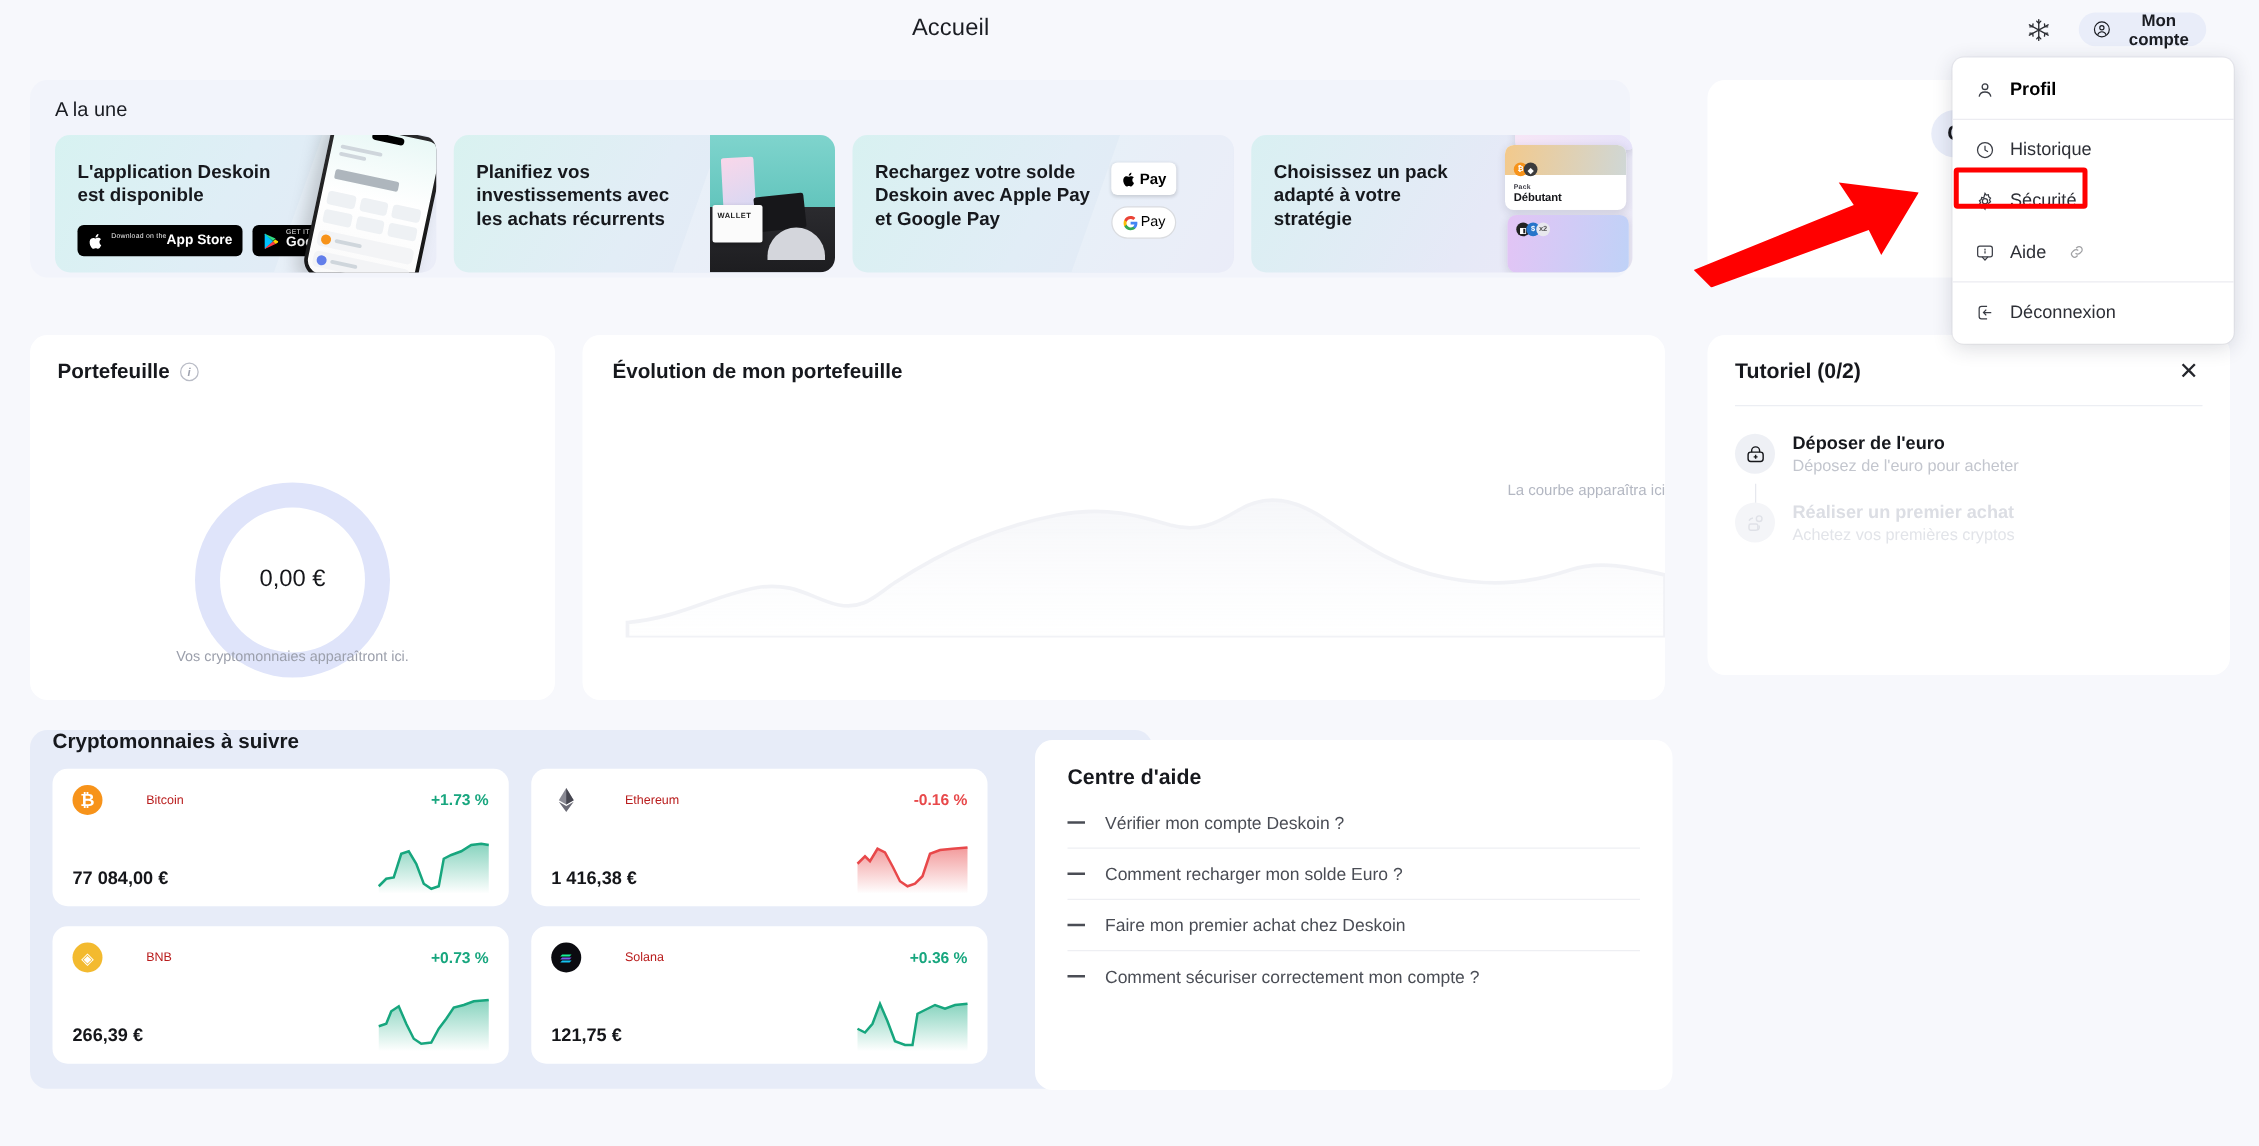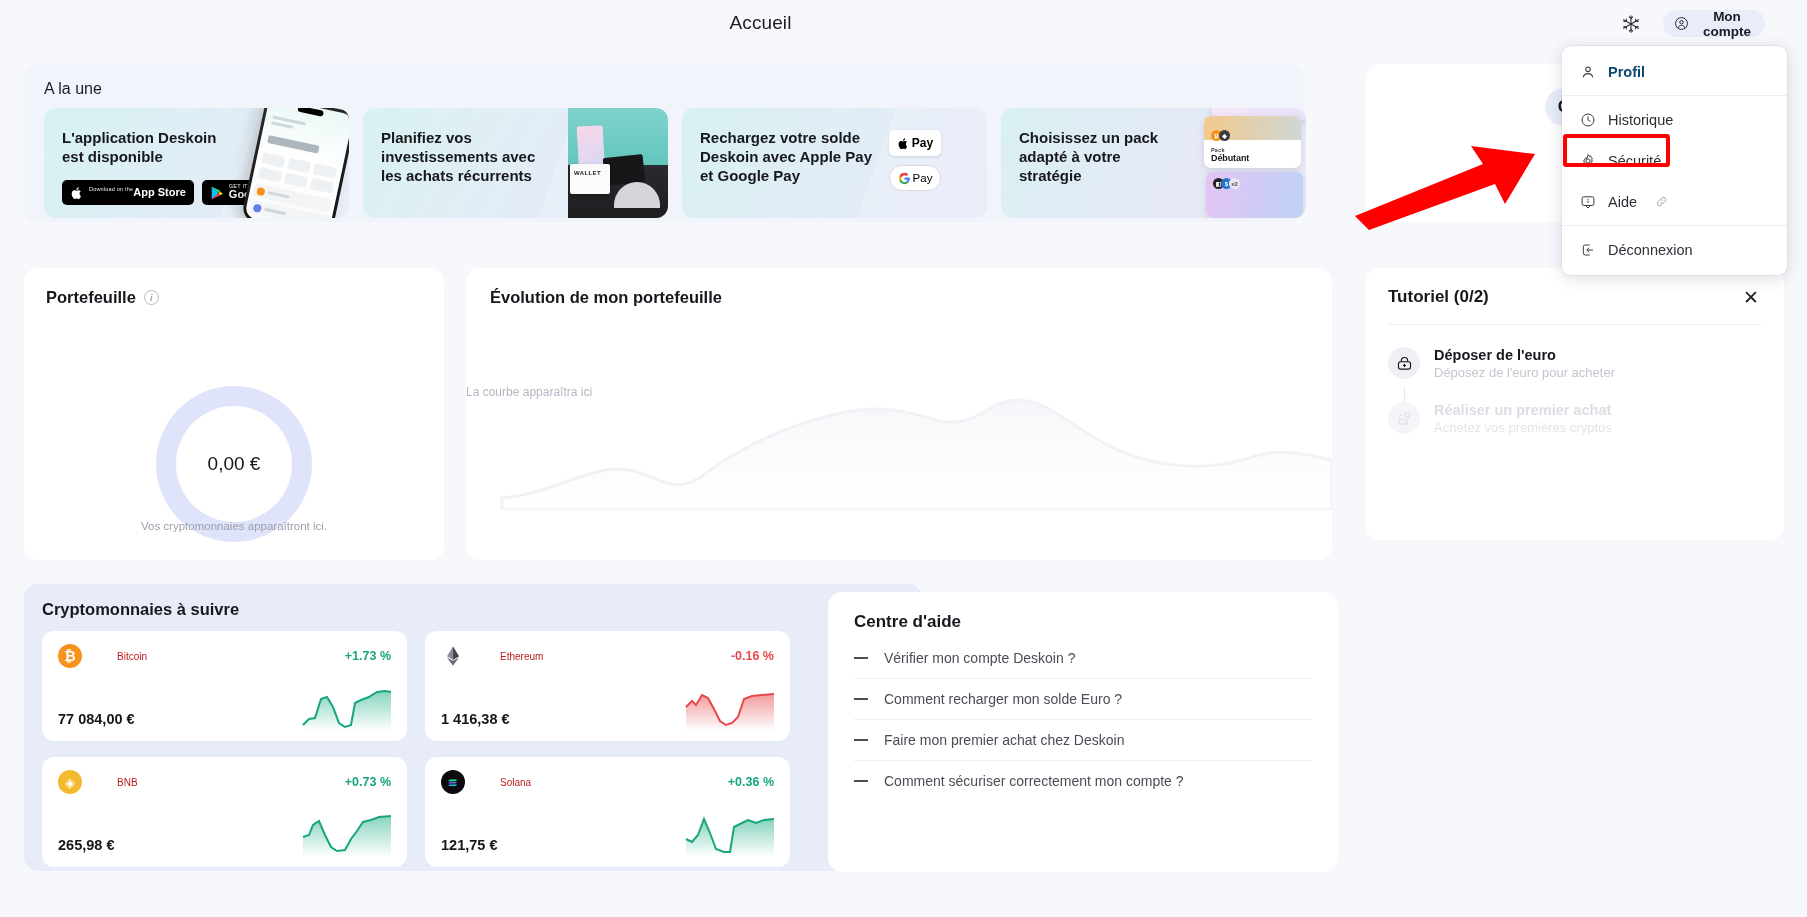--- a/index.html
+++ b/index.html
@@ -40,21 +40,21 @@
     position: absolute; left: 1562px; top: 46px; width: 225px;
     background: #fff; border-radius: 9px;
     box-shadow: 0 3px 16px rgba(30,35,60,.16), 0 0 0 1px rgba(30,35,60,.04);
     padding: 5px 0 5px 0; z-index: 40;
   }
   .dd-item {
     height: 41px; display: flex; align-items: center; gap: 12px;
     padding: 0 18px; font-size: 14.5px; color: #2d2f36; cursor: pointer;
     position: relative;
   }
-  .dd-item.bold { font-weight: 700; color: #0c4a6e; }
+  .dd-item.bold { font-weight: 700; color: #000000; }
   .dd-item .ico { width: 16px; height: 16px; display: flex; align-items: center; justify-content: center; color: #3a3d45; }
   .dd-sep { height: 1px; background: #ececf1; margin: 3px 0; }
   .dd-extlink { margin-left: 6px; opacity: .45; display:flex; }
   .dd-highlight {
     position: absolute; left: 1563px; top: 134px; width: 107px; height: 33px;
     border: 4px solid #ff0000; border-radius: 3px; z-index: 60; pointer-events: none;
   }
   .red-arrow { position: absolute; left: 1355px; top: 140px; z-index: 55; pointer-events:none; }
 
   
@@ -174,21 +174,21 @@
     background: #dfe4fa;
     display: flex; align-items:center; justify-content:center;
   }
   .donut::after { content:''; position:absolute; width: 116px; height: 116px; border-radius:50%; background:#fff; }
   .donut span { position: relative; z-index:2; font-size: 19px; font-weight: 500; color:#15161a; }
   .wallet-hint { position:absolute; left:0; right:0; top:252px; text-align:center;
     font-size:11.5px; color:#9b9fab; }
 
   
   .evo-card { left: 466px; top: 268px; width: 866px; height: 292px; padding: 20px 24px; overflow:hidden;}
-  .evo-hint { position:absolute; left:0; right:0; top:117px; text-align:left;
+  .evo-hint { position:absolute; left:0; right:0; top:117px; text-align:right;
      font-size:12px; color:#b3b7c2; z-index:3;}
   .evo-svg { position:absolute; left:0; bottom: 50px; width: 866px; height: 130px; opacity:.5; }
 
   
   .tuto-card { left: 1366px; top: 268px; width: 418px; height: 272px; padding: 18px 22px; }
   .tuto-head { display:flex; align-items:center; justify-content:space-between;text-align:center; }
   .tuto-head h3 { font-size: 17px; font-weight: 600; color:#16181d; }
   .tuto-close { width: 22px; height:22px; display:flex; align-items:center; justify-content:center;
     font-size: 19px; color:#24262c; cursor:pointer; line-height:1;}
   .tuto-rule { height:1px; background:#eceef3; margin: 16px 0 0 0; }
@@ -200,21 +200,21 @@
   .tuto-d { font-size: 13px; color:#c3c6ce; margin-top:2px;}
   .tuto-step.done .tuto-d { color:#c3c6ce; }
   .tuto-step.muted .tuto-t { color:#dcdee4; }
   .tuto-step.muted .tuto-d { color:#e2e4e9; }
   .tuto-step.muted .tuto-ico { background:#f4f5f8; color:#e0e2e8;}
   .tuto-line { position:absolute; left:16px; top:40px; width:1px; height:36px; background:#e6e8ee; }
 
   
   .crypto-panel {
     position:absolute; left:24px; top:584px; width:898px; height:287px;
-    background:#e7ecf8; border-radius:14px; padding:16px 18px;
+    background:#e7ecf8; border-radius:14px; padding:0 18px;
   }
   .crypto-panel h3 { font-size: 16.5px; font-weight:600; color:#16181d; margin-bottom:12px;}
   .crypto-grid { display:grid; grid-template-columns: repeat(2, 365px); gap: 16px 18px; }
   .crypto-card {
     background:#fff; border-radius:12px; height:110px; padding: 13px 16px;
     position: relative; cursor:pointer;
   }
   .cc-top { display:flex; align-items:center; justify-content:space-between; }
   .cc-left { display:flex; align-items:center; gap:11px; }
   .cc-logo { width:24px; height:24px; border-radius:50%; display:flex; align-items:center; justify-content:center; flex:none;}
@@ -508,21 +508,21 @@
       </div>
 
       <div class="crypto-card">
         <div class="cc-top">
           <div class="cc-left">
             <div class="cc-logo" style="background:#f3ba2f;color:#fff;font-size:13px">◈</div>
             <div class="cc-name">BNB</div>
           </div>
           <div class="cc-pct up">+0.73 %</div>
         </div>
-        <div class="cc-price">265,98 €</div>
+        <div class="cc-price">266,39 €</div>
         <svg class="cc-spark" viewBox="0 0 92 46" preserveAspectRatio="none">
           <defs>
               <linearGradient id="gUp2" x1="0" y1="0" x2="0" y2="1">
                 <stop offset="0%" stop-color="#26b08a" stop-opacity=".55"></stop>
                 <stop offset="100%" stop-color="#26b08a" stop-opacity="0"></stop>
               </linearGradient>
             </defs>
           <path d="M2,26 L8,24 L12,14 L18,10 L24,24 L30,36 L36,40 L44,39 L50,28 L56,20 L62,11 L70,9 L78,6 L90,5 L90,46 L2,46 Z" fill="url(#gUp2)"></path>
           <path d="M2,26 L8,24 L12,14 L18,10 L24,24 L30,36 L36,40 L44,39 L50,28 L56,20 L62,11 L70,9 L78,6 L90,5" fill="none" stroke="#17a67e" stroke-width="2"></path>
         </svg>

